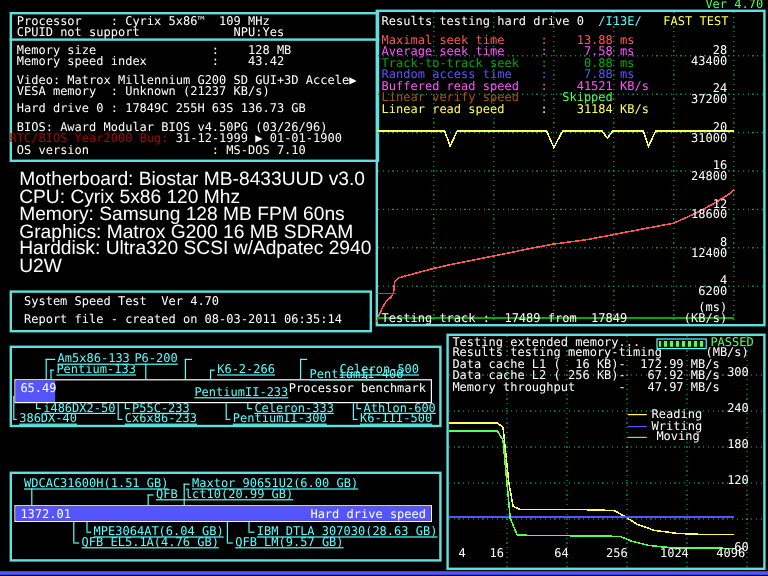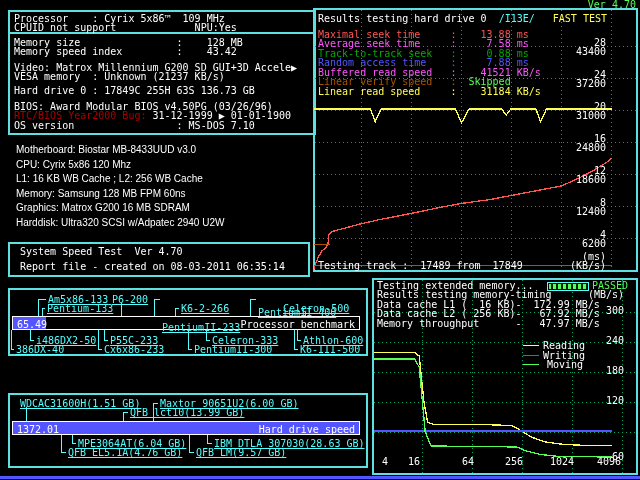--- a/index.html
+++ b/index.html
@@ -12,21 +12,21 @@
   .gridh{position:absolute;height:1px;z-index:1;background:repeating-linear-gradient(to right,#00a470 0 1px,transparent 1px 4px);}
   .gridv{position:absolute;width:1px;z-index:1;background:repeating-linear-gradient(to bottom,#00a470 0 1px,transparent 1px 4px);}
   .cy{color:#55ffff;text-decoration:underline;}
   .txt{z-index:3;}
   svg.chart{position:absolute;z-index:2;}
   .bar{position:absolute;border:1px solid #ffffff;box-sizing:border-box;background:#000;z-index:3;}
   .barfill{position:absolute;top:0;left:0;bottom:0;background:#5555ff;}
   .bartext{position:absolute;top:2px;left:4px;color:#fff;white-space:pre;z-index:4;}
   .bartitle{position:absolute;top:2px;right:4px;color:#fff;white-space:pre;z-index:4;}
   .conn{position:absolute;z-index:2;}
-  .sans{font-family:"Liberation Sans",sans-serif;font-size:10px;line-height:14.6px;color:#fff;}
+  .sans{font-family:"Liberation Sans",sans-serif;font-size:16px;line-height:14.6px;color:#fff;}
   .ralign{text-align:right;}
   .progress{position:absolute;width:42px;height:9px;border:1px solid #55ffff;box-sizing:border-box;z-index:3;
             background:repeating-linear-gradient(to right,#55ff55 0 3px,#002200 3px 5px);background-clip:content-box;padding:1px;}
 </style>
 </head>
 <body>
 
 <div id="screen">
 
   <div class="row txt abs" style="top:0px;left:560px;width:76px;text-align:right;color:#55ff55;">Ver 4.70</div>
@@ -35,39 +35,38 @@
   <div class="hline" style="left:8px;top:32px;width:308px;"></div>
   <div id="sysinfo-rows">
       <div class="row txt" style="left: 14px; top: 14px;"><span style="color: rgb(255, 255, 255);">Processor    : Cyrix 5x86™  109 MHz</span></div>
       <div class="row txt" style="left: 14px; top: 23px;"><span style="color: rgb(255, 255, 255);">CPUID not support             NPU:Yes</span></div>
       <div class="row txt" style="left: 14px; top: 38px;"><span style="color: rgb(255, 255, 255);">Memory size                :    128 MB</span></div>
       <div class="row txt" style="left: 14px; top: 47px;"><span style="color: rgb(255, 255, 255);">Memory speed index         :    43.42</span></div>
       <div class="row txt" style="left: 14px; top: 63px;"><span style="color: rgb(255, 255, 255);">Video: Matrox Millennium G200 SD GUI+3D Accele▶</span></div>
       <div class="row txt" style="left: 14px; top: 72px;"><span style="color: rgb(255, 255, 255);">VESA memory  : Unknown (21237 KB/s)</span></div>
       <div class="row txt" style="left: 14px; top: 86px;"><span style="color: rgb(255, 255, 255);">Hard drive 0 : 17849C 255H 63S 136.73 GB</span></div>
       <div class="row txt" style="left: 14px; top: 102px;"><span style="color: rgb(255, 255, 255);">BIOS: Award Modular BIOS v4.50PG (03/26/96)</span></div>
-      <div class="row txt" style="left: 14px; top: 111px; text-align: right;"><span style="color: rgb(170, 0, 0);">RTC/BIOS Year2000 Bug:</span><span style="color: rgb(255, 255, 255);"> 31-12-1999 ▶ 01-01-1900</span></div>
+      <div class="row txt" style="left: 8px; top: 111px; text-align: right;"><span style="color: rgb(170, 0, 0);">RTC/BIOS Year2000 Bug:</span><span style="color: rgb(255, 255, 255);"> 31-12-1999 ▶ 01-01-1900</span></div>
       <div class="row txt" style="left: 14px; top: 121px;"><span style="color: rgb(255, 255, 255);">OS version                 : MS-DOS 7.10</span></div>
     </div>
 
   <div id="mobo-block" class="abs sans" style="left:16px;top:143px;width:300px;">
       <div>Motherboard: Biostar MB-8433UUD v3.0</div>
       <div>CPU: Cyrix 5x86 120 Mhz</div>
-      <div>L1: 16 KB WB Cache ; L2: 256 WB Cache</div>
       <div>Memory: Samsung 128 MB FPM 60ns</div>
       <div>Graphics: Matrox G200 16 MB SDRAM</div>
       <div>Harddisk: Ultra320 SCSI w/Adpatec 2940 U2W</div>
     </div>
 
   <div class="box" style="left:8px;top:242px;width:302px;height:35px;"></div>
   <div class="row txt" style="left:20px;top:247px;">System Speed Test  Ver 4.70</div>
   <div class="row txt" style="left:20px;top:262px;">Report file - created on 08-03-2011 06:35:14</div>
 
   <div class="box" style="left:8px;top:288px;width:360px;height:68px;"></div>
-  <div class="bar" style="left:12px;top:316px;width:348px;height:14px;">
+  <div class="bar" style="left:12px;top:316px;width:348px;height:20px;">
     <div class="barfill" style="width:33px;"></div>
     <div class="bartext">65.49</div>
     <div class="bartitle">Processor benchmark</div>
   </div>
   <div id="cpu-bench-labels">
       <div class="row txt cy" style="left: 48px; top: 295px;">Am5x86-133</div>
       <div class="conn" style="left: 38px; top: 299px; width: 1px; height: 17px; background: rgb(85, 255, 255);"></div>
       <div class="conn" style="left: 38px; top: 299px; width: 8px; height: 1px; background: rgb(85, 255, 255);"></div>
       <div class="row txt cy" style="left: 112px; top: 295px;">P6-200</div>
       <div class="conn" style="left: 121px; top: 303px; width: 1px; height: 13px; background: rgb(85, 255, 255);"></div>
@@ -116,21 +115,21 @@
     <div class="barfill" style="width:346px;"></div>
     <div class="bartext">1372.01</div>
     <div class="bartitle">Hard drive speed</div>
   </div>
   <div id="hdd-bench-labels">
       <div class="row txt cy" style="left: 20px; top: 399px;">WDCAC31600H(1.51 GB)</div>
       <div class="conn" style="left: 26px; top: 407px; width: 1px; height: 14px; background: rgb(85, 255, 255);"></div>
       <div class="row txt cy" style="left: 160px; top: 399px;">Maxtor 90651U2(6.00 GB)</div>
       <div class="conn" style="left: 153px; top: 403px; width: 1px; height: 18px; background: rgb(85, 255, 255);"></div>
       <div class="conn" style="left: 153px; top: 403px; width: 5px; height: 1px; background: rgb(85, 255, 255);"></div>
-      <div class="row txt cy" style="left: 130px; top: 408px;">QFB lct10(13.99 GB)</div>
+      <div class="row txt cy" style="left: 130px; top: 408px;">QFB lct10(20.99 GB)</div>
       <div class="conn" style="left: 123px; top: 412px; width: 1px; height: 9px; background: rgb(85, 255, 255);"></div>
       <div class="conn" style="left: 123px; top: 412px; width: 5px; height: 1px; background: rgb(85, 255, 255);"></div>
       <div class="row txt cy" style="left: 78px; top: 439px;">MPE3064AT(6.04 GB)</div>
       <div class="conn" style="left: 72px; top: 435px; width: 1px; height: 8px; background: rgb(85, 255, 255);"></div>
       <div class="conn" style="left: 72px; top: 443px; width: 4px; height: 1px; background: rgb(85, 255, 255);"></div>
       <div class="row txt cy" style="left: 214px; top: 439px;">IBM DTLA 307030(28.63 GB)</div>
       <div class="conn" style="left: 207px; top: 435px; width: 1px; height: 8px; background: rgb(85, 255, 255);"></div>
       <div class="conn" style="left: 207px; top: 443px; width: 5px; height: 1px; background: rgb(85, 255, 255);"></div>
       <div class="row txt cy" style="left: 68px; top: 448px;">QFB EL5.1A(4.76 GB)</div>
       <div class="conn" style="left: 61px; top: 435px; width: 1px; height: 17px; background: rgb(85, 255, 255);"></div>

